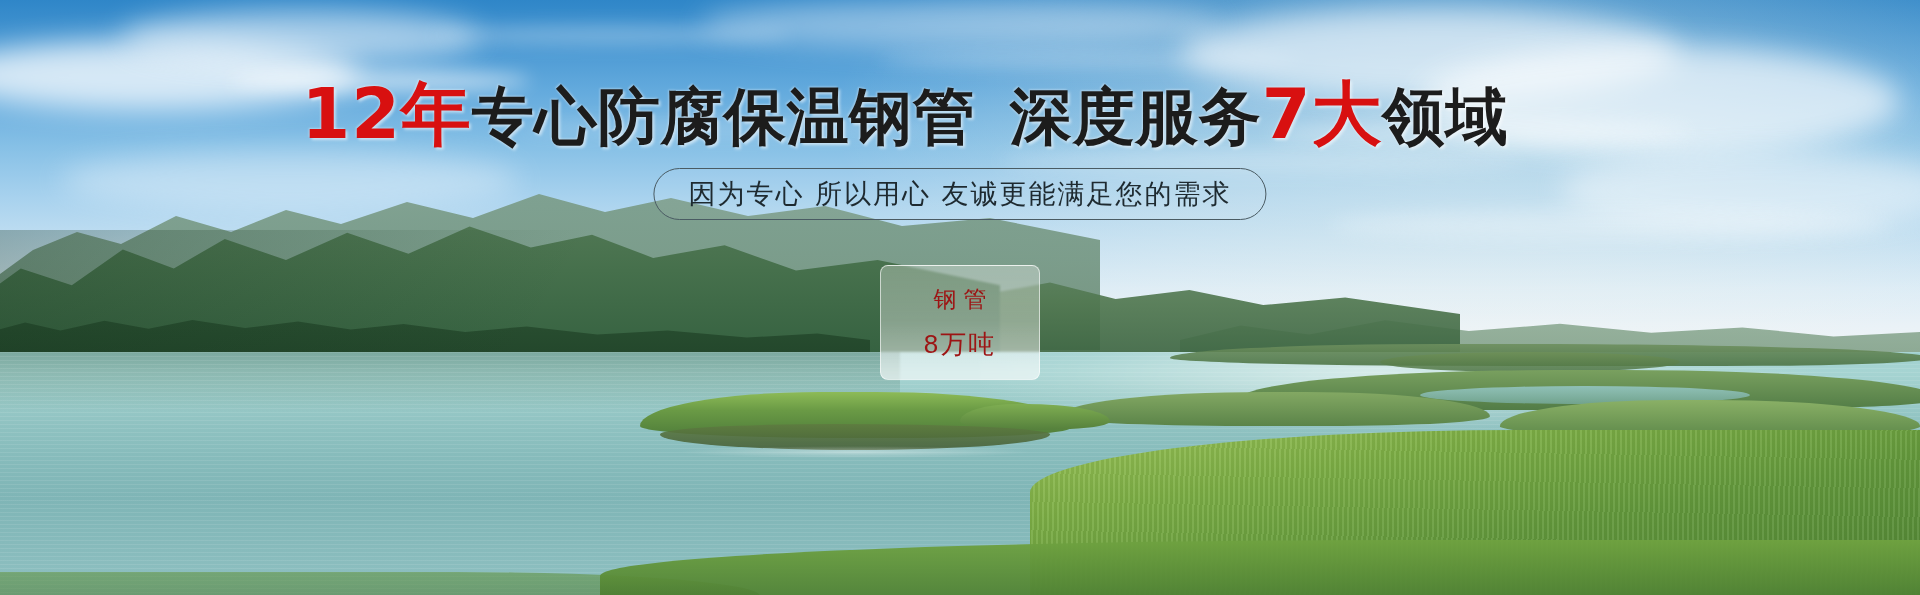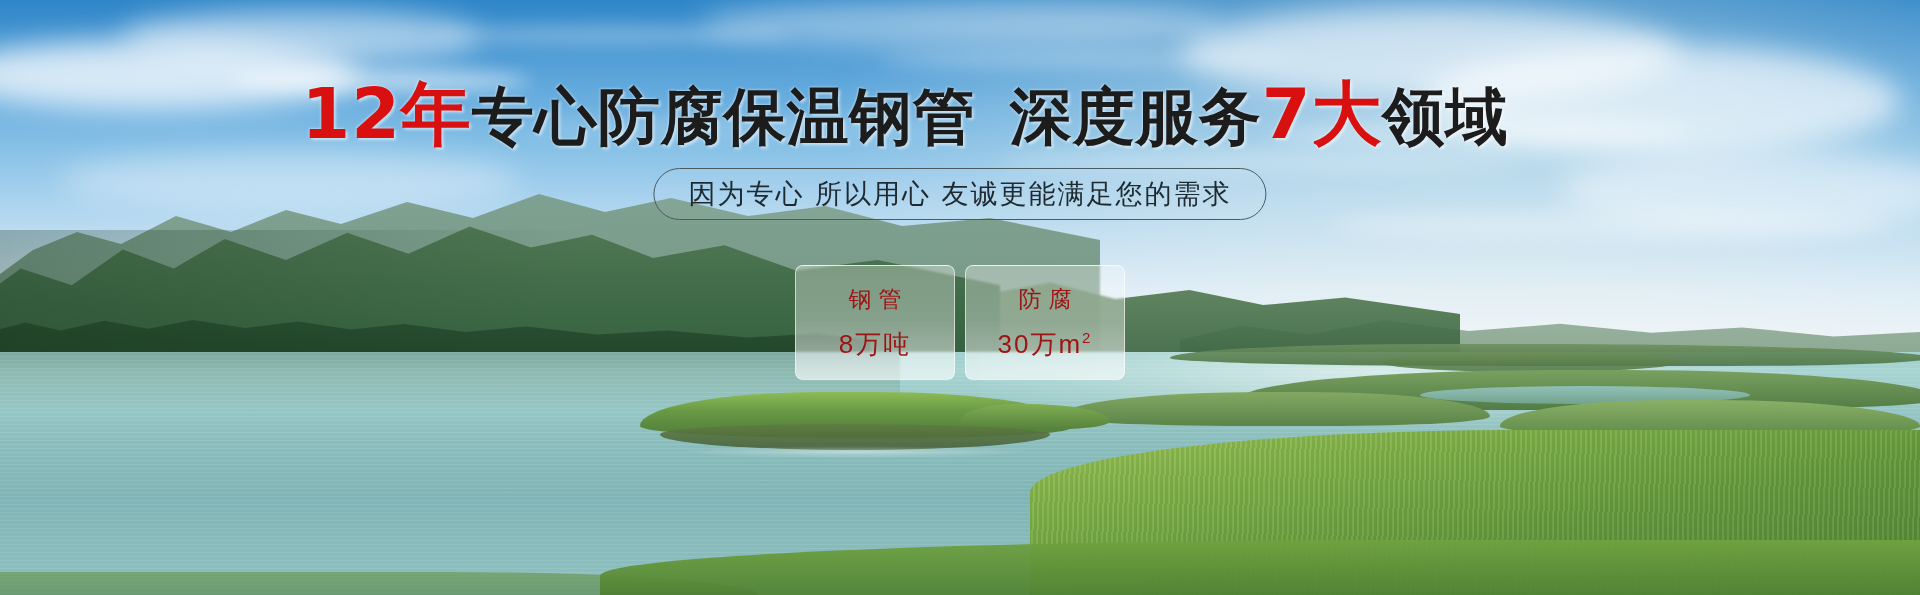--- a/index.html
+++ b/index.html
@@ -284,21 +284,17 @@
     <span>因为专心 所以用心  友诚更能满足您的需求</span>
   </div>
 
   <div class="cards">
 
     <div class="card">
       <div class="card-title">钢管</div>
       <div class="card-value"><span>8万吨</span></div>
     </div>
 
-    <div class="card">
-      <div class="card-title">防腐</div>
-      <div class="card-value"><span>30万m</span><sup>2</sup></div>
-    </div>
 
 
   </div>
 
 </div>
 
 </body></html>

